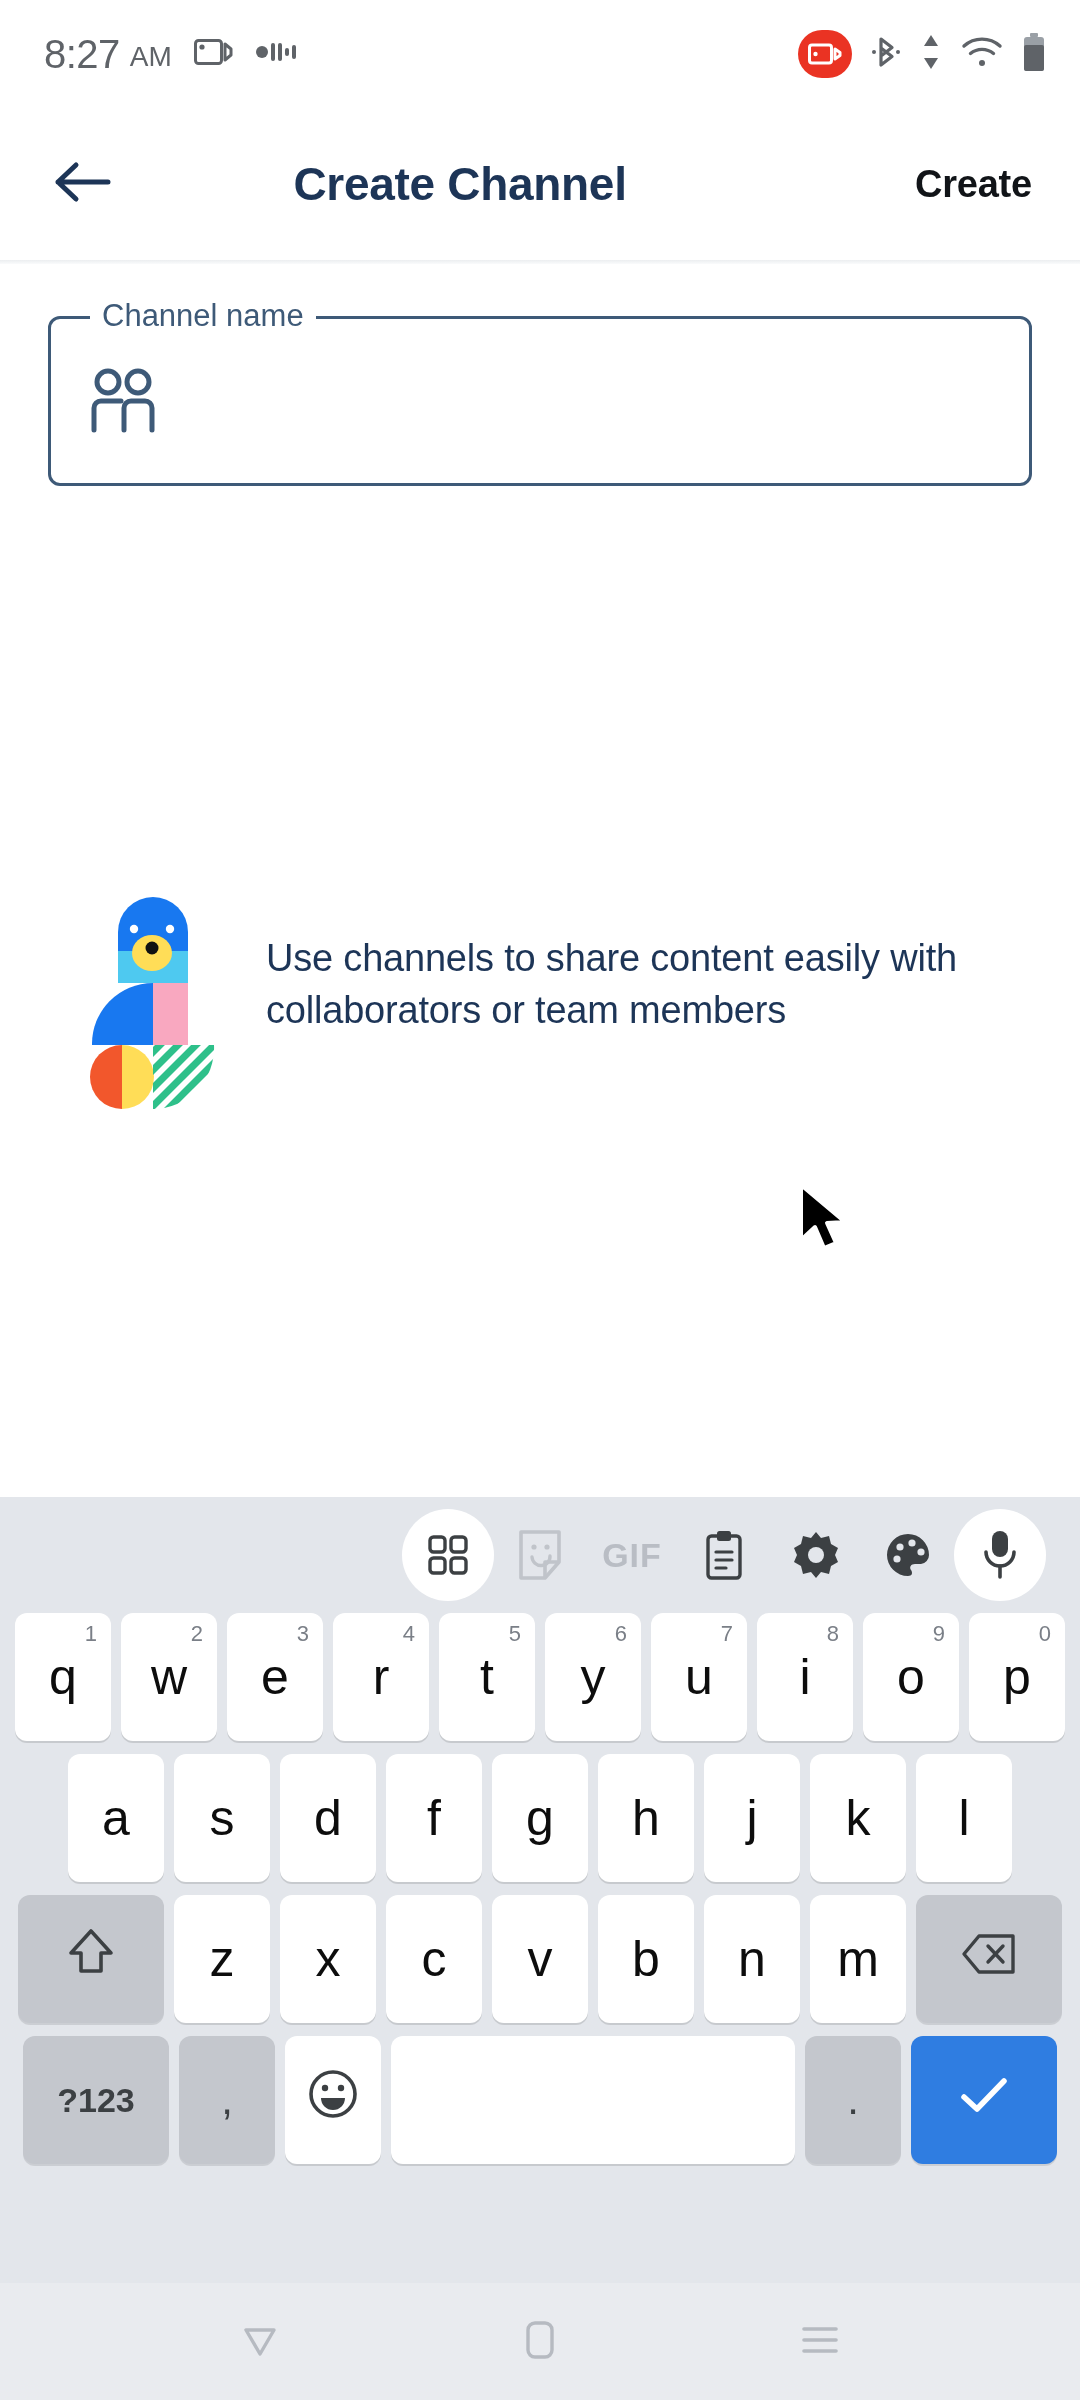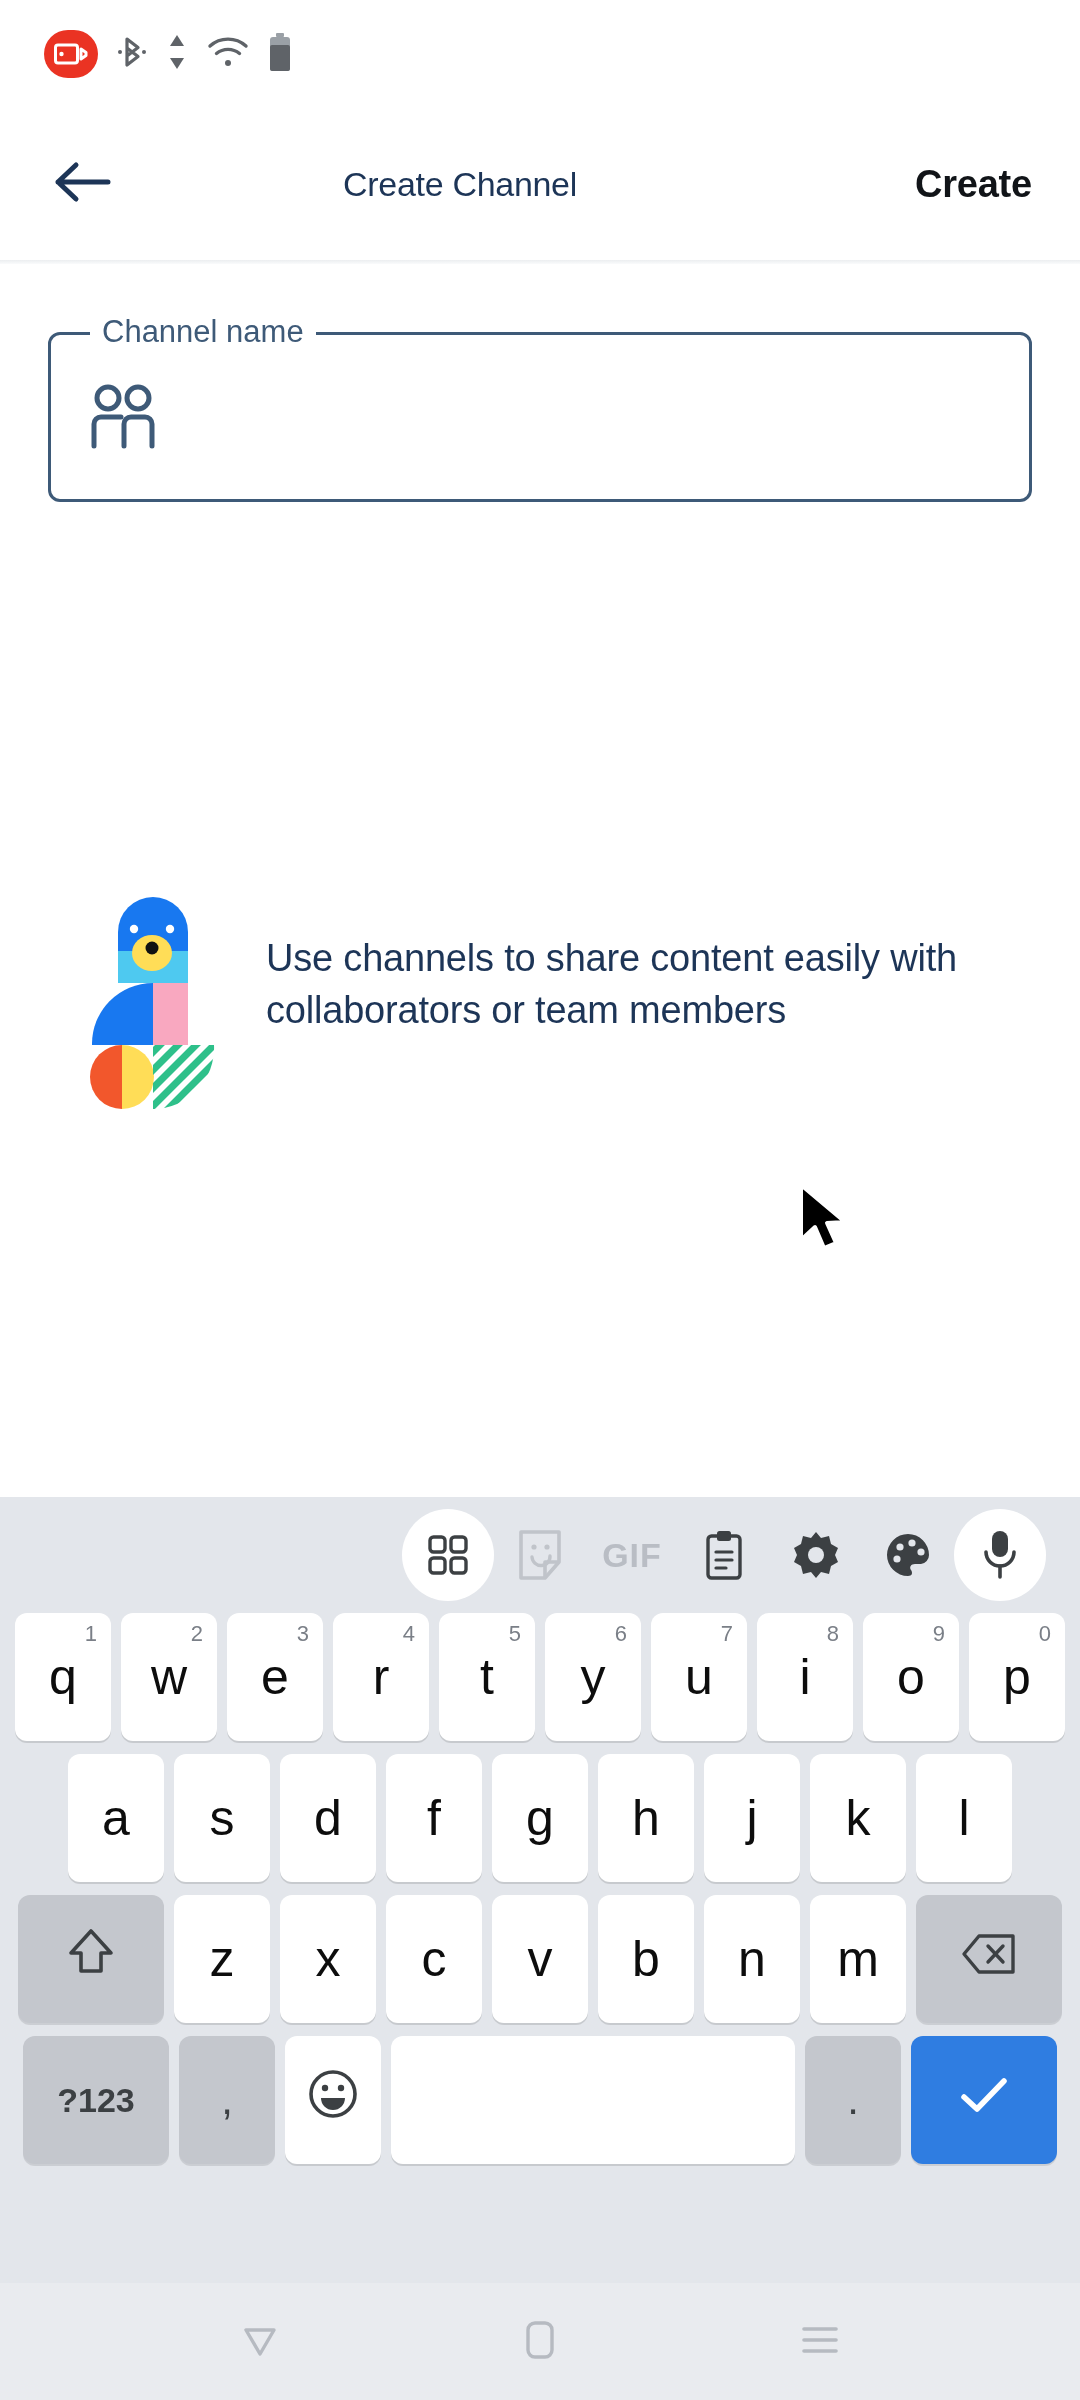--- a/index.html
+++ b/index.html
@@ -30,33 +30,33 @@
   .appbar {
     position: absolute; top: 108px; left: 0; width: 1080px; height: 152px;
     background: #ffffff; display: flex; align-items: center;
   }
   .back-btn {
     position: absolute; left: 48px; top: 50%; transform: translateY(-50%);
     width: 70px; height: 70px; display: flex; align-items: center; justify-content: center;
   }
   .appbar-title {
     position: absolute; left: 0; width: 920px; text-align: center;
-    font-size: 34px; font-weight: 400; color: #1d3557; letter-spacing: -0.3px;
+    font-size: 46px; font-weight: 700; color: #1d3557; letter-spacing: -0.3px;
   }
   .create-btn {
     position: absolute; right: 48px; top: 50%; transform: translateY(-50%);
     font-size: 38px; font-weight: 700; color: #111418; letter-spacing: -0.2px;
   }
   .appbar-divider {
     position: absolute; top: 260px; left: 0; width: 1080px; height: 4px;
     background: linear-gradient(to bottom, #eceef0, #fafbfc);
   }
 
   
-  .field-wrap { position: absolute; top: 332px; left: 48px; width: 984px; height: 170px; }
+  .field-wrap { position: absolute; top: 316px; left: 48px; width: 984px; height: 170px; }
   .field-box {
     position: absolute; inset: 0; border: 3px solid #3e5a78; border-radius: 12px;
     background: #ffffff;
   }
   .field-label {
     position: absolute; top: -19px; left: 42px; padding: 0 12px;
     background: #ffffff; font-size: 31px; color: #3e5a78; line-height: 38px;
     white-space: nowrap;
   }
   .field-icon { position: absolute; left: 32px; top: 42px; }
@@ -119,20 +119,40 @@
     padding: 0 120px;
   }
   .nav-btn { width: 90px; height: 90px; display: flex; align-items: center; justify-content: center; }
 </style>
 </head>
 <body>
 
 <div id="screen">
 
   <div class="statusbar">
+    <div class="sb-left">
+      <span class="sb-time">8:27</span>
+      <span class="sb-ampm">AM</span>
+      <span>
+        <svg width="40" height="32" viewBox="0 0 40 32">
+          <rect x="1.5" y="4.5" width="26" height="23" rx="3" fill="none" stroke="#5f6368" stroke-width="3"></rect>
+          <circle cx="8" cy="11" r="2.6" fill="#5f6368"></circle>
+          <path d="M31 8 L31 24 L37 19 L37 13 Z" fill="none" stroke="#5f6368" stroke-width="3" stroke-linejoin="round"></path>
+        </svg>
+      </span>
+      <span>
+        <svg width="44" height="24" viewBox="0 0 44 24">
+          <circle cx="6" cy="12" r="6" fill="#5f6368"></circle>
+          <rect x="15" y="3" width="4" height="18" rx="2" fill="#5f6368"></rect>
+          <rect x="22" y="3" width="4" height="18" rx="2" fill="#5f6368"></rect>
+          <rect x="29" y="8" width="4" height="8" rx="2" fill="#5f6368"></rect>
+          <rect x="36" y="5" width="4" height="14" rx="2" fill="#5f6368"></rect>
+        </svg>
+      </span>
+    </div>
     <div class="sb-right">
       <span class="rec-badge">
         <svg width="34" height="26" viewBox="0 0 34 26">
           <rect x="1.5" y="4" width="22" height="18" rx="2.5" fill="none" stroke="#ffffff" stroke-width="3"></rect>
           <circle cx="7.5" cy="13" r="2.2" fill="#ffffff"></circle>
           <path d="M27 8 L27 18 L32 14.5 L32 11.5 Z" fill="none" stroke="#ffffff" stroke-width="3" stroke-linejoin="round"></path>
         </svg>
       </span>
       <span>
         <svg width="30" height="38" viewBox="0 0 30 38">

